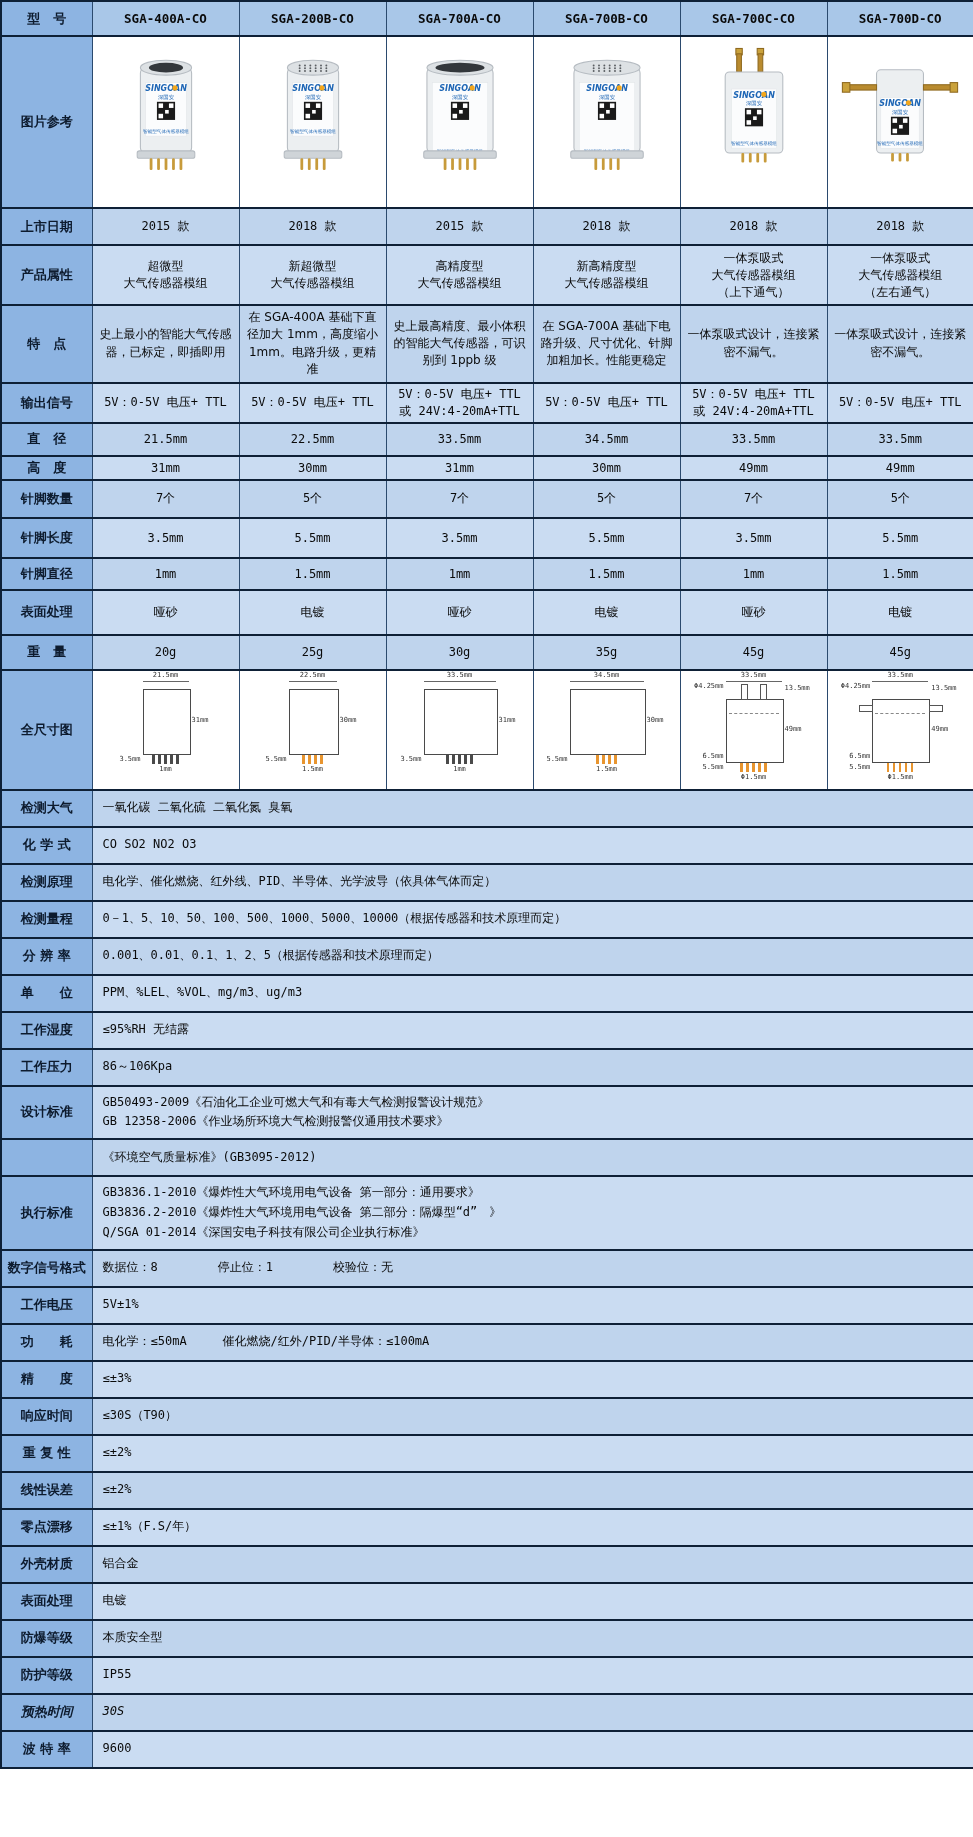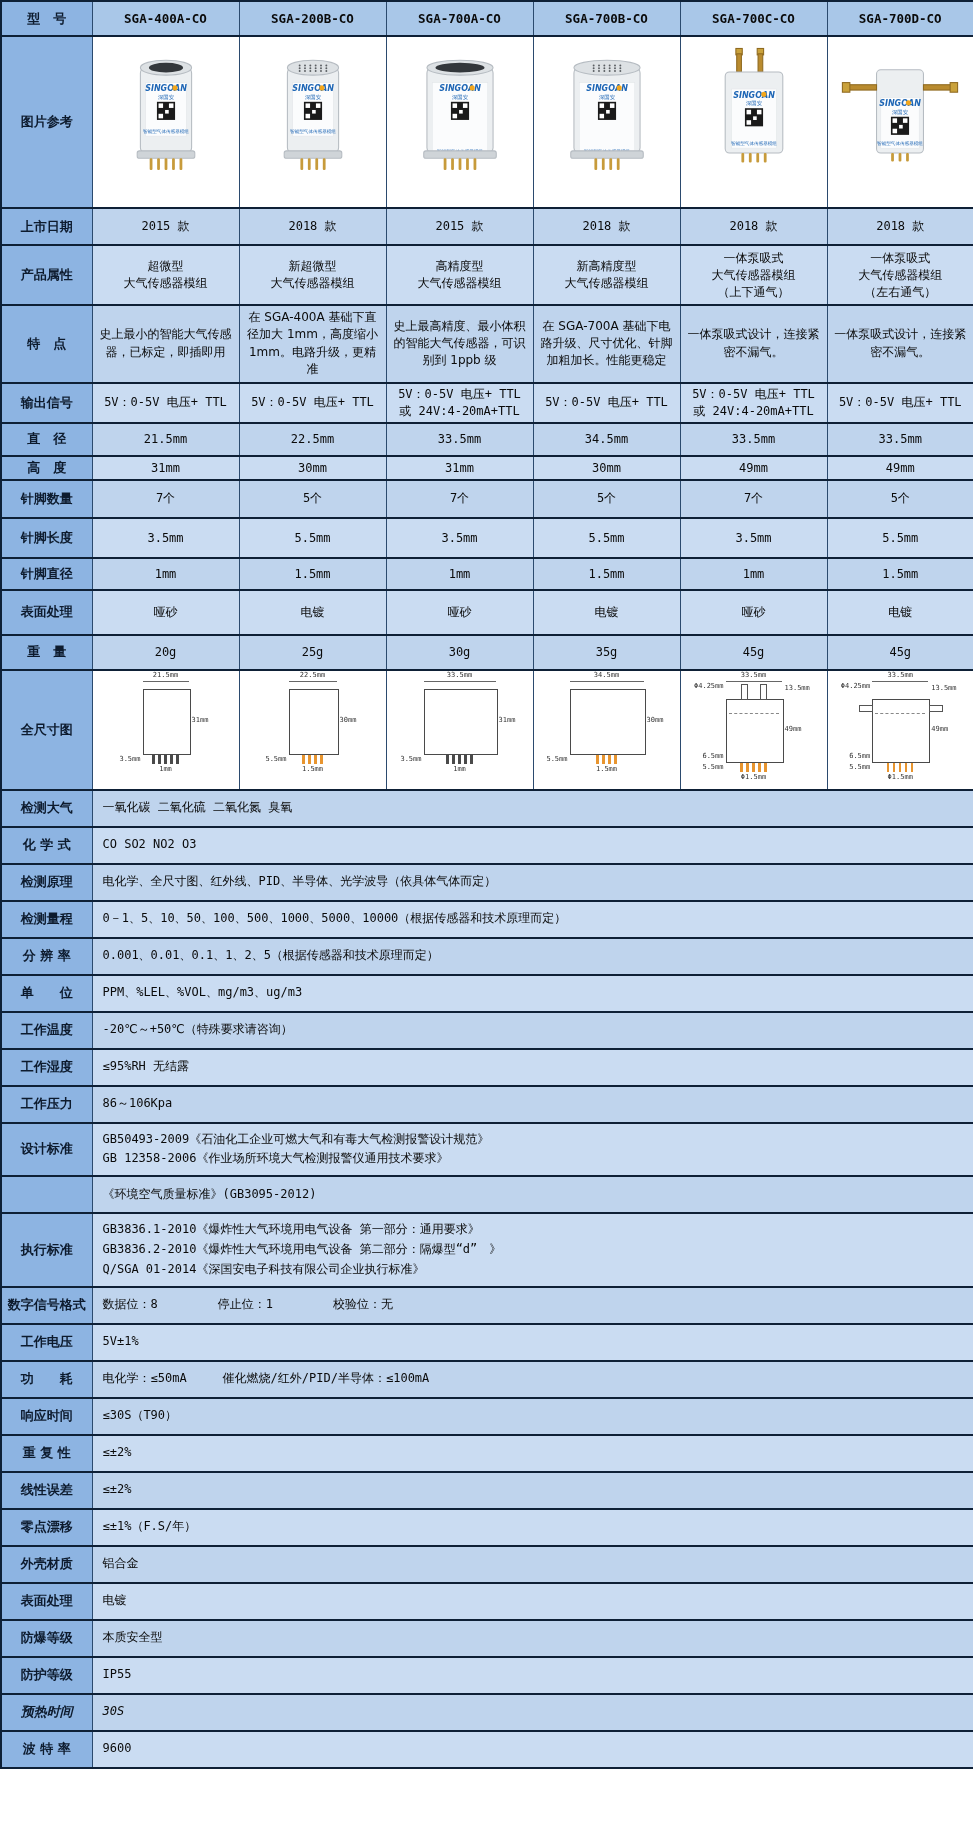--- a/index.html
+++ b/index.html
@@ -427,37 +427,33 @@
       <tr style="height: 37px;">
         <th class="lbl">检测大气</th>
         <td class="fullval rb" colspan="6">一氧化碳 二氧化硫 二氧化氮 臭氧</td>
       </tr>
       <tr style="height: 37px;">
         <th class="lbl">化 学 式</th>
         <td class="fullval ra" colspan="6">CO SO2 NO2 O3</td>
       </tr>
       <tr style="height: 37px;">
         <th class="lbl">检测原理</th>
-        <td class="fullval rb" colspan="6">电化学、全尺寸图、红外线、PID、半导体、光学波导（依具体气体而定）</td>
+        <td class="fullval rb" colspan="6">电化学、催化燃烧、红外线、PID、半导体、光学波导（依具体气体而定）</td>
       </tr>
       <tr style="height: 37px;">
         <th class="lbl">检测量程</th>
         <td class="fullval ra" colspan="6">0－1、5、10、50、100、500、1000、5000、10000（根据传感器和技术原理而定）</td>
       </tr>
       <tr style="height: 37px;">
         <th class="lbl">分 辨 率</th>
         <td class="fullval rb" colspan="6">0.001、0.01、0.1、1、2、5（根据传感器和技术原理而定）</td>
       </tr>
       <tr style="height: 37px;">
         <th class="lbl">单　　位</th>
         <td class="fullval ra" colspan="6">PPM、%LEL、%VOL、mg/m3、ug/m3</td>
-      </tr>
-      <tr style="height: 37px;">
-        <th class="lbl">工作温度</th>
-        <td class="fullval rb" colspan="6">-20℃～+50℃（特殊要求请咨询）</td>
       </tr>
       <tr style="height: 37px;">
         <th class="lbl">工作湿度</th>
         <td class="fullval ra" colspan="6">≤95%RH 无结露</td>
       </tr>
       <tr style="height: 37px;">
         <th class="lbl">工作压力</th>
         <td class="fullval rb" colspan="6">86～106Kpa</td>
       </tr>
       <tr style="height: 42px;">
@@ -481,20 +477,24 @@
       </tr>
       <tr style="height: 37px;">
         <th class="lbl">工作电压</th>
         <td class="fullval ra" colspan="6">5V±1%</td>
       </tr>
       <tr style="height: 37px;">
         <th class="lbl">功　　耗</th>
         <td class="fullval rb" colspan="6">电化学：≤50mA　　　催化燃烧/红外/PID/半导体：≤100mA</td>
       </tr>
       <tr style="height: 37px;">
+        <th class="lbl">精　　度</th>
+        <td class="fullval ra" colspan="6">≤±3%</td>
+      </tr>
+      <tr style="height: 37px;">
         <th class="lbl">响应时间</th>
         <td class="fullval rb" colspan="6">≤30S（T90）</td>
       </tr>
       <tr style="height: 37px; margin-left: 16px;">
         <th class="lbl">重 复 性</th>
         <td class="fullval ra" colspan="6">≤±2%</td>
       </tr>
       <tr style="height: 37px;">
         <th class="lbl">线性误差</th>
         <td class="fullval rb" colspan="6">≤±2%</td>

